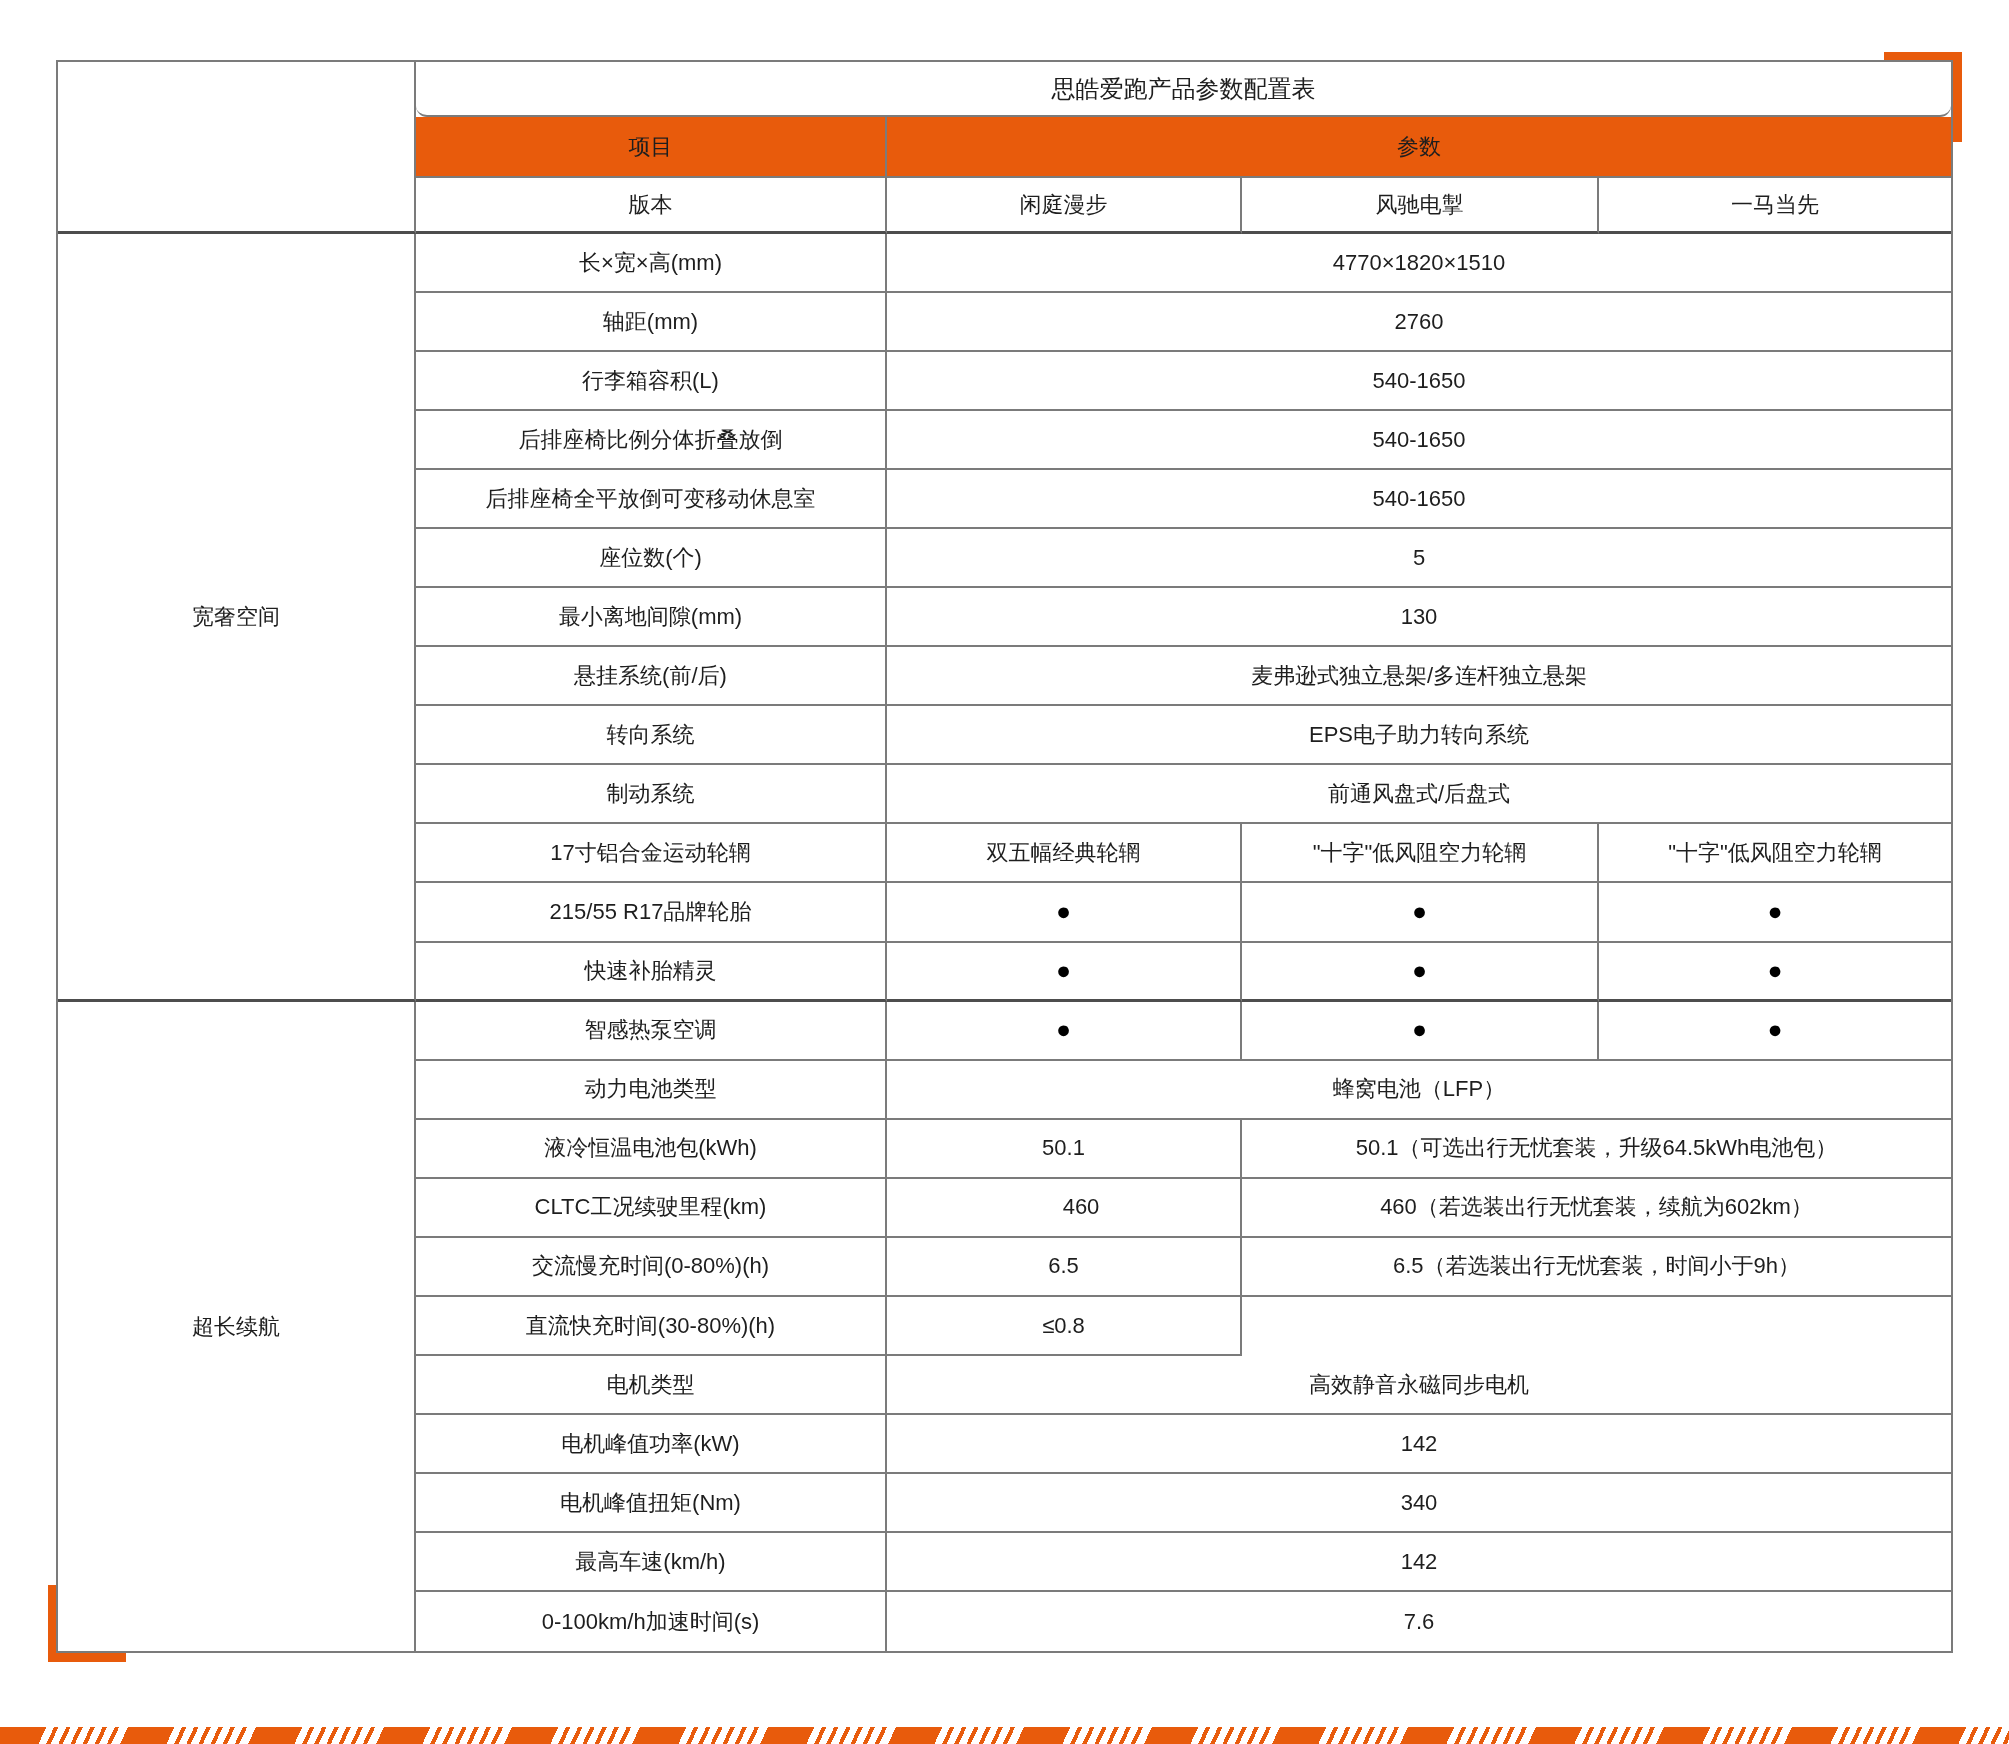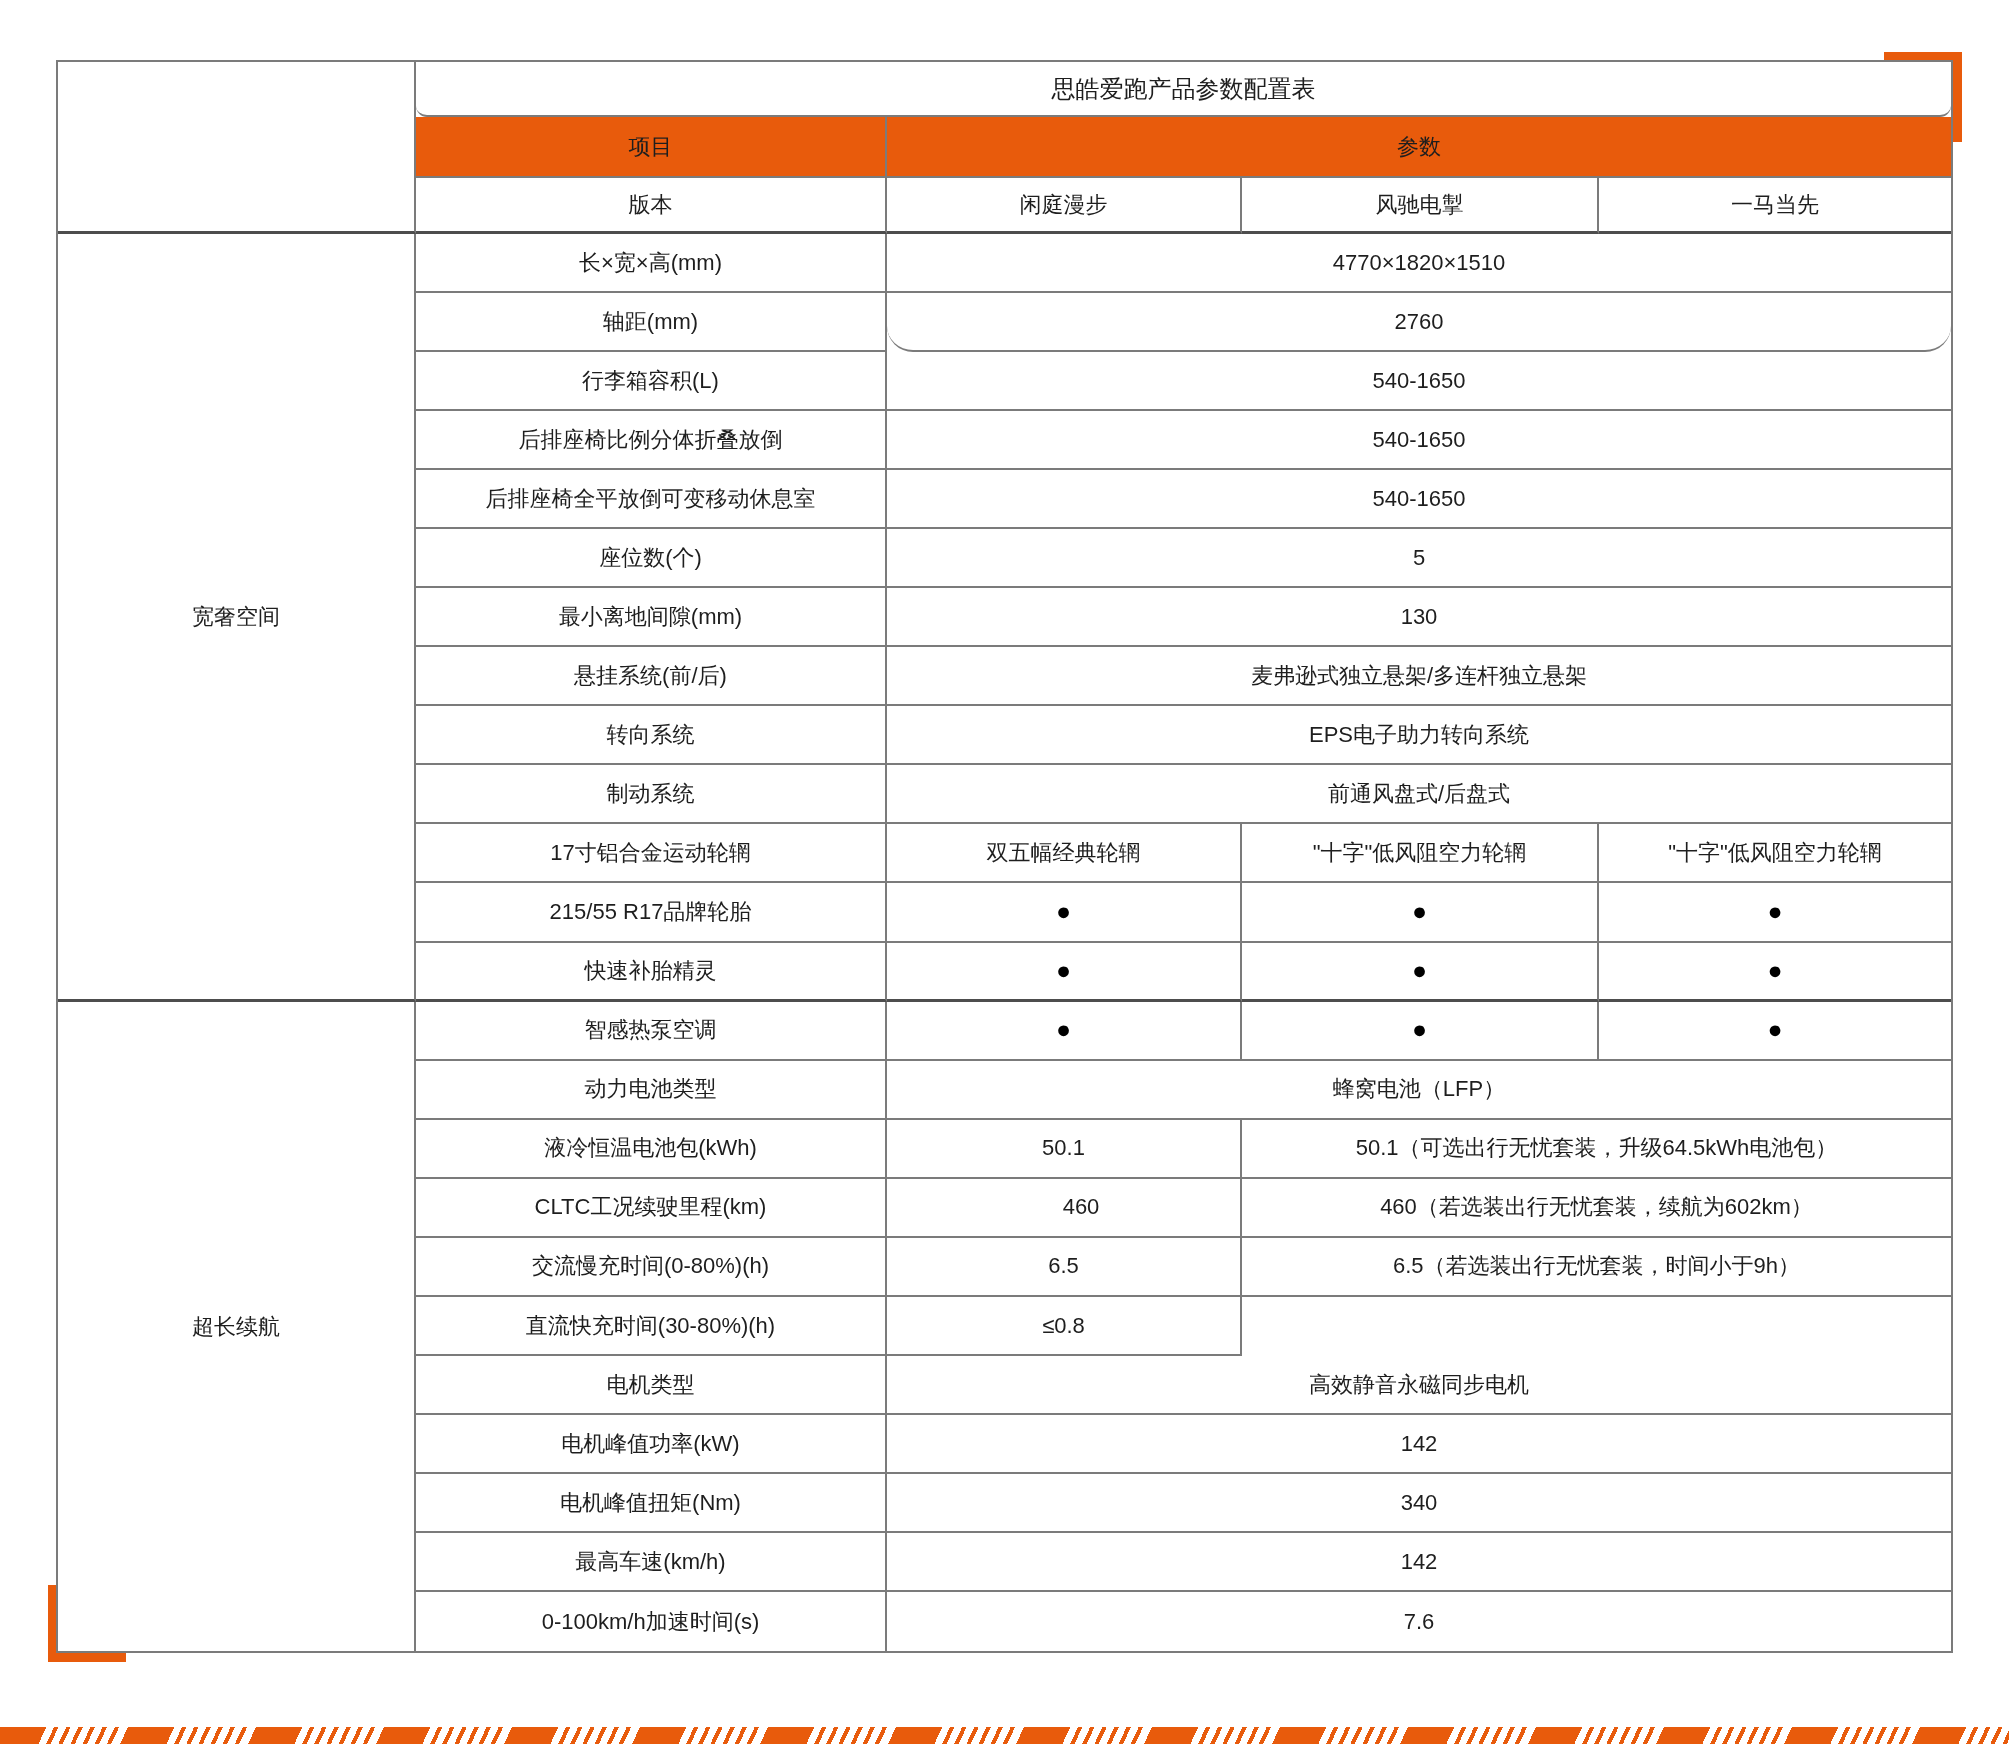--- a/index.html
+++ b/index.html
@@ -108,21 +108,21 @@
     <div class="cell c-param orange no-r">参数</div>
     <div class="cell c-version thick-b">版本</div>
     <div class="cell c-v1 thick-b">闲庭漫步</div>
     <div class="cell c-v2 thick-b">风驰电掣</div>
     <div class="cell c-v3 thick-b no-r">一马当先</div>
 
   <div class="cell thick-b" style="grid-area: 4 / 1 / 17;">宽奢空间</div>
       <div class="cell " style="grid-area: 4 / 2;">长×宽×高(mm)</div>
       <div class="cell no-r" style="grid-area: 4 / 3 / auto / 6;">4770×1820×1510</div>
       <div class="cell " style="grid-area: 5 / 2;">轴距(mm)</div>
-      <div class="cell no-r" style="grid-area: 5 / 3 / auto / 6; border-radius: 26px;">2760</div>
+      <div class="cell no-r" style="grid-area: 5 / 3 / auto / 6;">2760</div>
       <div class="cell " style="grid-area: 6 / 2;">行李箱容积(L)</div>
       <div class="cell no-r" style="grid-area: 6 / 3 / auto / 6;">540-1650</div>
       <div class="cell " style="grid-area: 7 / 2;">后排座椅比例分体折叠放倒</div>
       <div class="cell no-r" style="grid-area: 7 / 3 / auto / 6;">540-1650</div>
       <div class="cell " style="grid-area: 8 / 2;">后排座椅全平放倒可变移动休息室</div>
       <div class="cell no-r" style="grid-area: 8 / 3 / auto / 6;">540-1650</div>
       <div class="cell " style="grid-area: 9 / 2;">座位数(个)</div>
       <div class="cell no-r" style="grid-area: 9 / 3 / auto / 6;">5</div>
       <div class="cell " style="grid-area: 10 / 2;">最小离地间隙(mm)</div>
       <div class="cell no-r" style="grid-area: 10 / 3 / auto / 6;">130</div>

